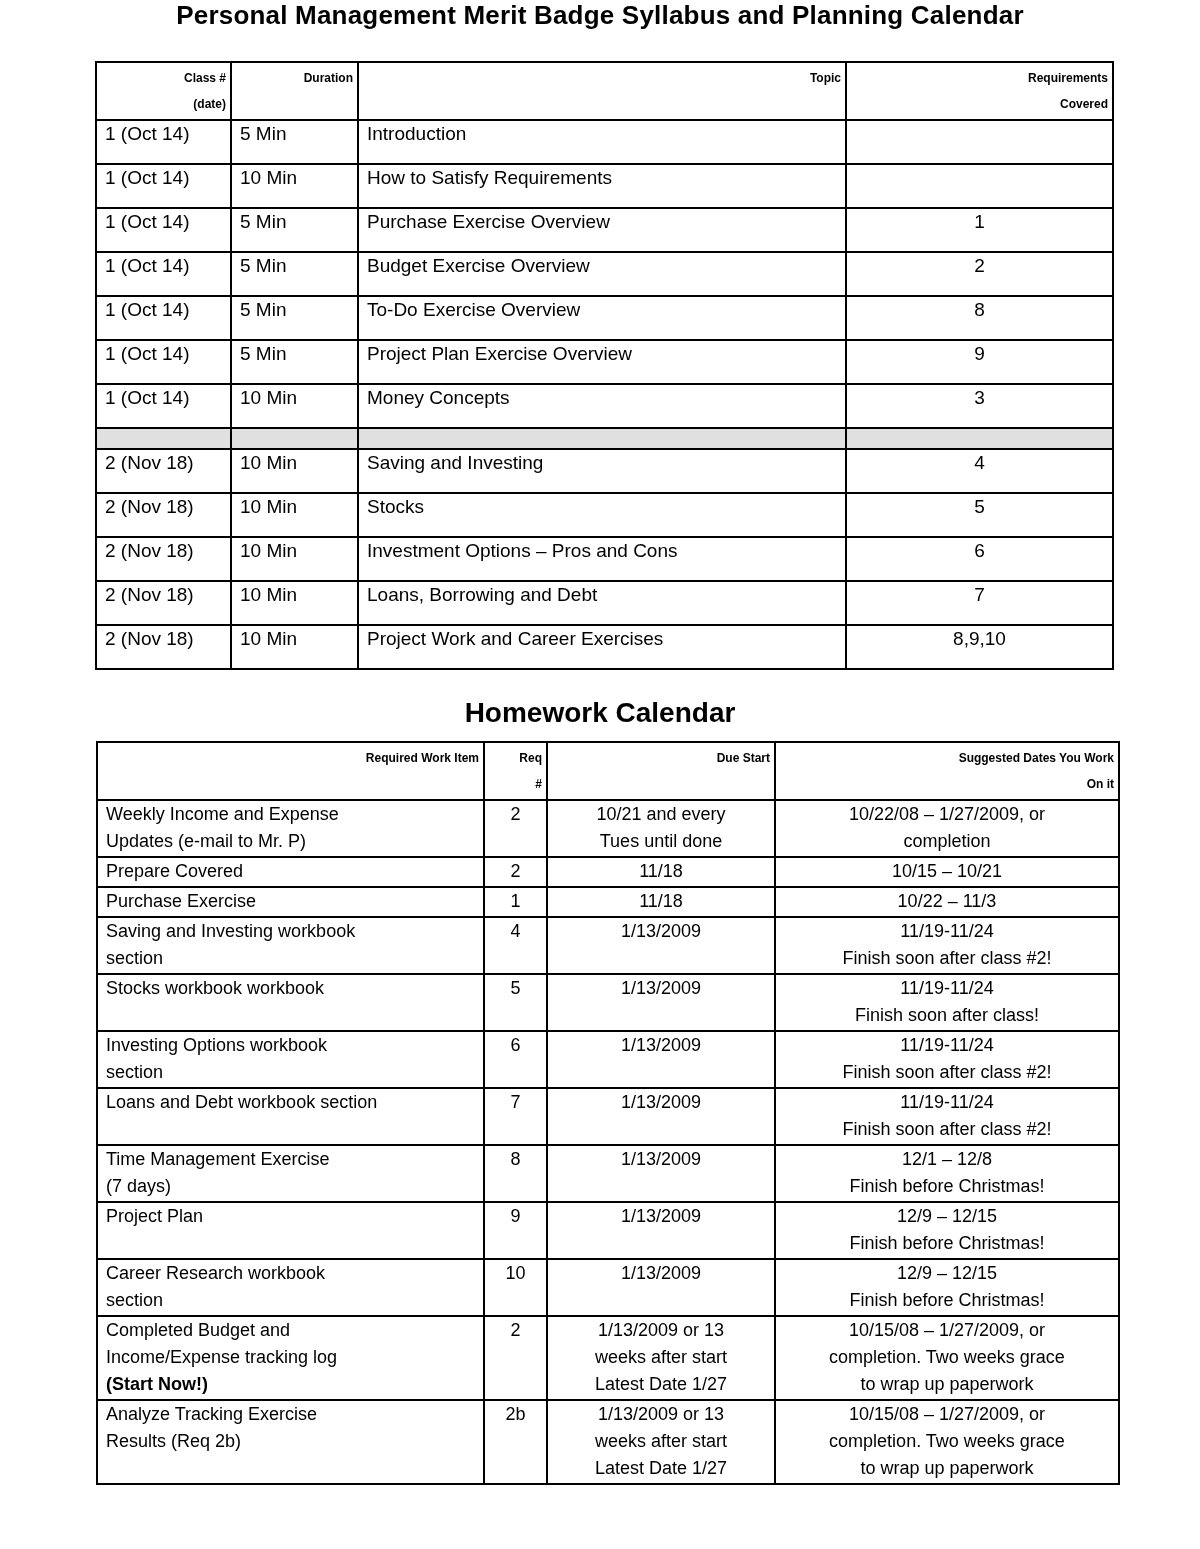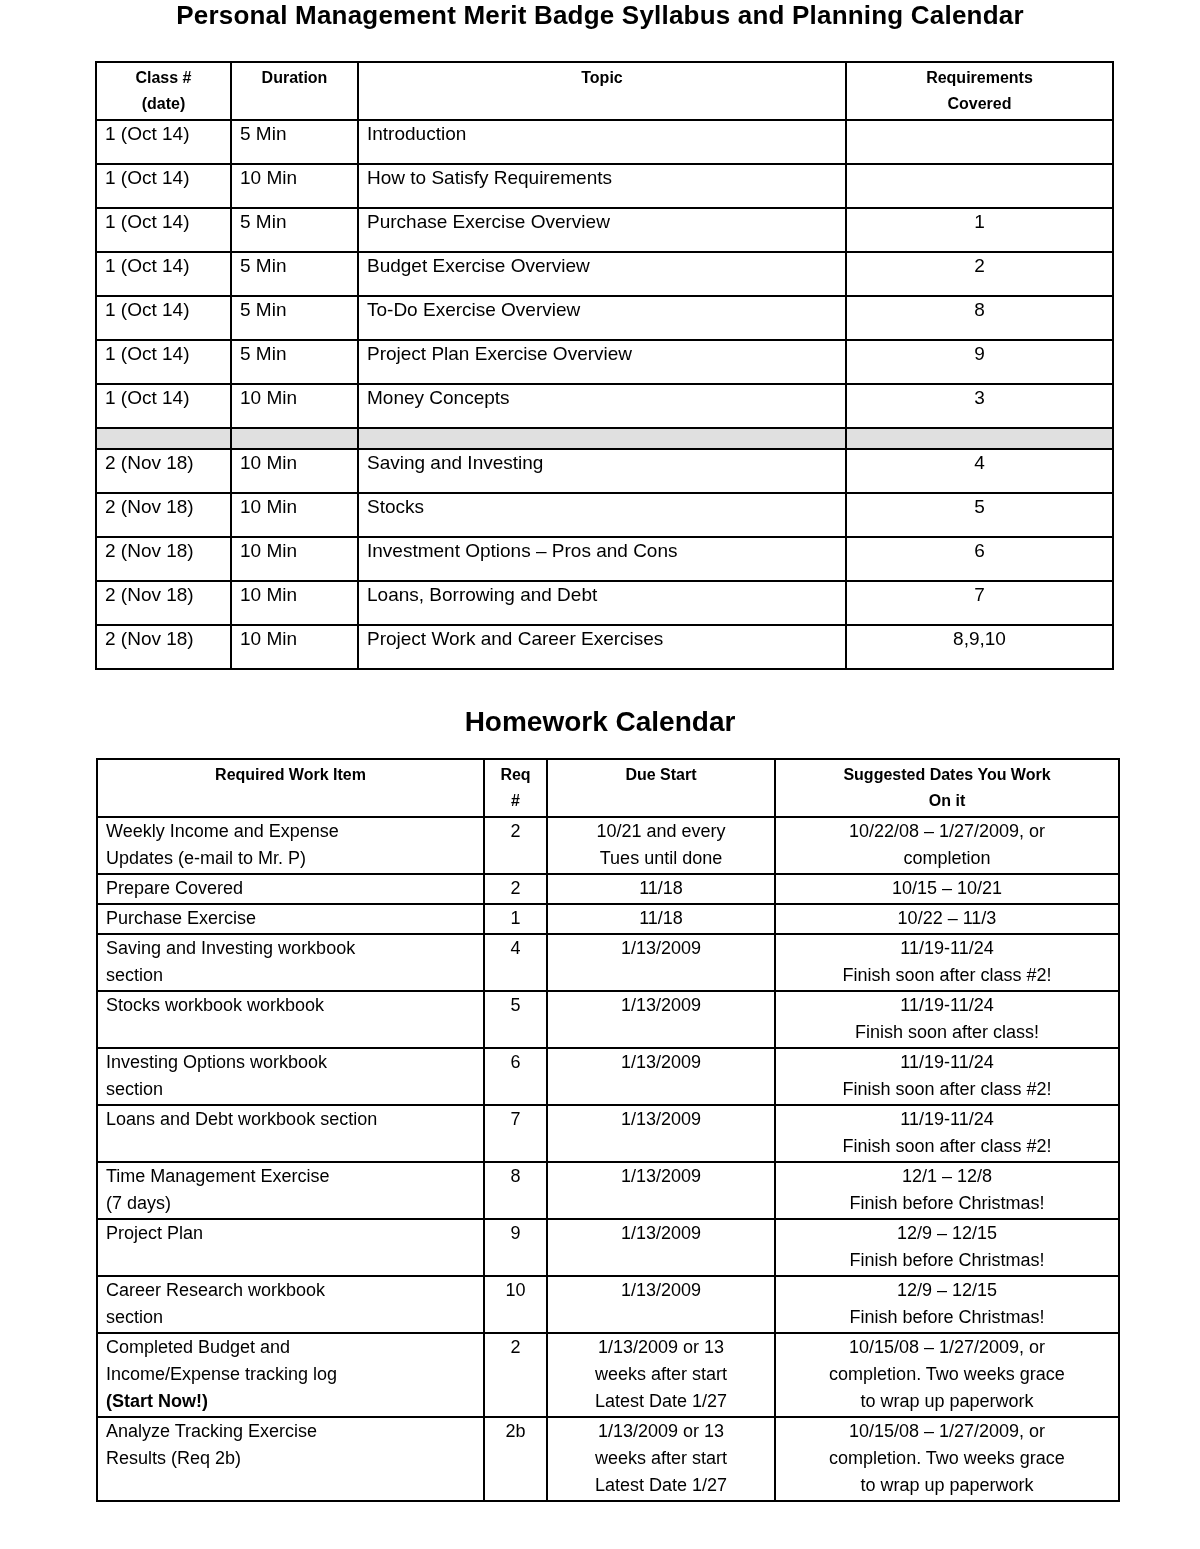--- a/index.html
+++ b/index.html
@@ -15,43 +15,43 @@
   .doc-title {
     font-size: 26px;
     font-weight: 700;
     text-align: center;
     letter-spacing: 0.2px;
   }
   .section-title {
     font-size: 28px;
     font-weight: 700;
     text-align: center;
-    margin-top: 36px;
+    margin-top: 27px;
   }
   table {
     border-collapse: collapse;
     table-layout: fixed;
   }
   #syllabus {
     margin: 30px 0 0 95px;
     width: 1017px;
   }
   #homework {
-    margin: 20px 0 0 96px;
+    margin: 12px 0 0 96px;
     width: 1022px;
   }
   th, td {
     border: 2px solid #000000;
     vertical-align: top;
     white-space: pre-line;
   }
   th {
-    font-size: 16px;
+    font-size: 12px;
     font-weight: 700;
-    text-align: center;
+    text-align: right;
     line-height: 26px;
     padding: 2px 4px;
   }
   #syllabus td {
     font-size: 19px;
     line-height: 25px;
     height: 44px;
     padding: 0 8px;
   }
   #syllabus td.align-center { text-align: center; padding: 0 4px; }

